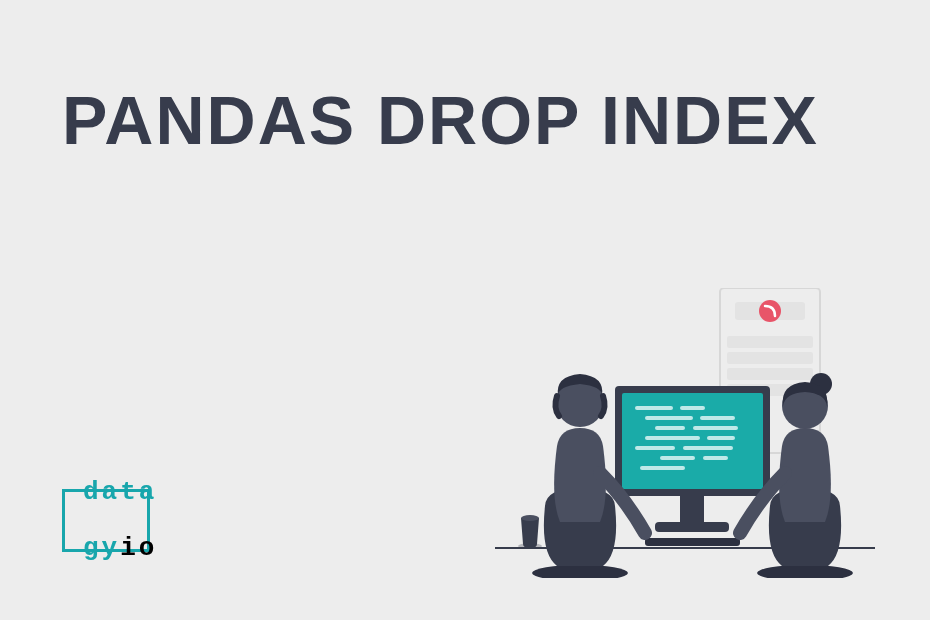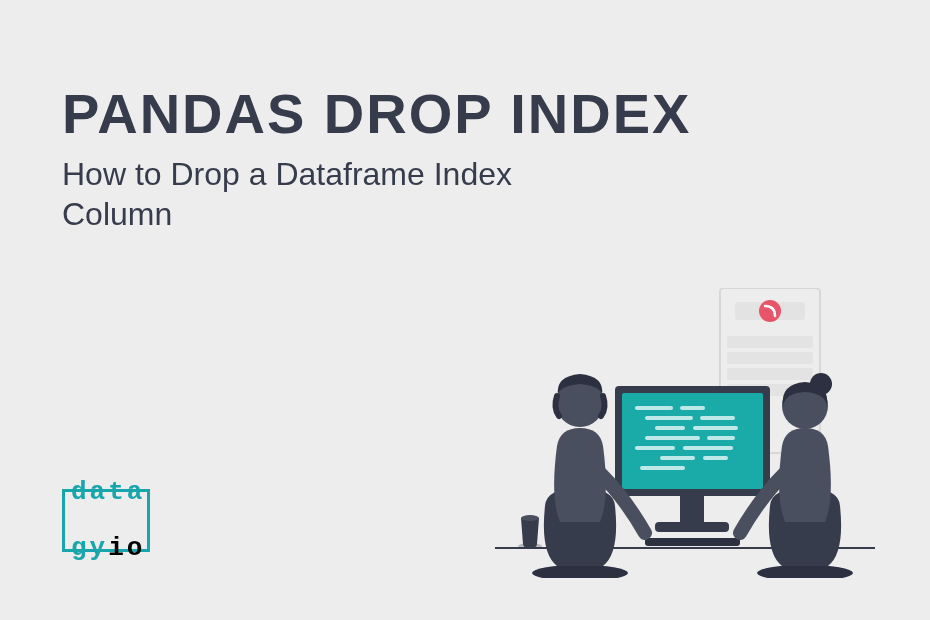--- a/index.html
+++ b/index.html
@@ -12,21 +12,21 @@
       overflow: hidden;
     }
     .title-block {
       position: absolute;
       left: 62px;
       top: 86px;
     }
     .main-title {
       font-family: "Arial Black", "Helvetica Neue", sans-serif;
       font-weight: 900;
-      font-size: 56px;
+      font-size: 68px;
       letter-spacing: 2px;
       color: #373c4c;
       text-transform: uppercase;
       line-height: 1;
       font-stretch: condensed;
     }
     .subtitle {
       font-family: "Helvetica Neue", Arial, sans-serif;
       font-weight: 500;
       font-size: 32px;
@@ -38,21 +38,21 @@
     .logo {
       position: absolute;
       left: 62px;
       bottom: 68px;
       width: 88px;
       height: 63px;
       border: 3px solid #18a6ac;
       display: flex;
       flex-direction: column;
       justify-content: center;
-      padding-left: 6px;
+      padding-left: 18px;
     }
     .logo-line {
       font-family: "Courier New", monospace;
       font-weight: 700;
       font-size: 26px;
       letter-spacing: 3px;
       line-height: 1.05;
     }
     .logo-top { color: #18a6ac; }
     .logo-bottom { display: flex; margin-top: 28px; }
@@ -64,21 +64,20 @@
       bottom: 42px;
       width: 380px;
       height: 290px;
     }
   </style>
 </head>
 <body>
 
 <div class="title-block">
   <h1 class="main-title">PANDAS DROP INDEX</h1>
-  <p class="subtitle">How to Drop a Dataframe Index Column</p>
 </div>
 
 <div class="logo">
   <div class="logo-line logo-top">data</div>
   <div class="logo-line logo-bottom">
     <span class="logo-gy">gy</span>
       <span class="logo-io">io</span>
   </div>
 </div>
 

